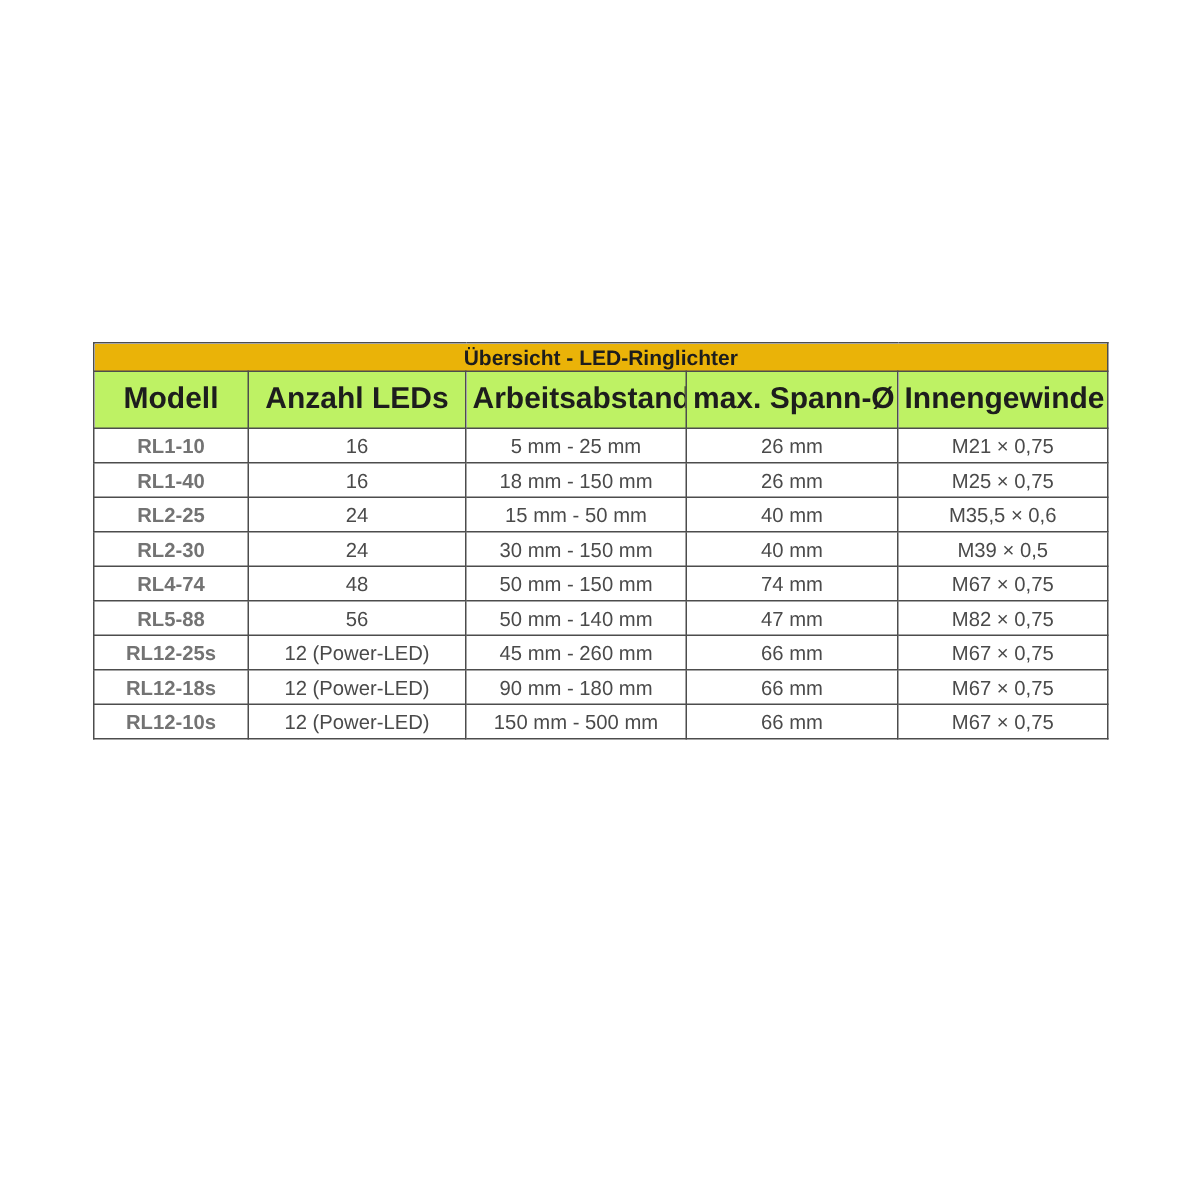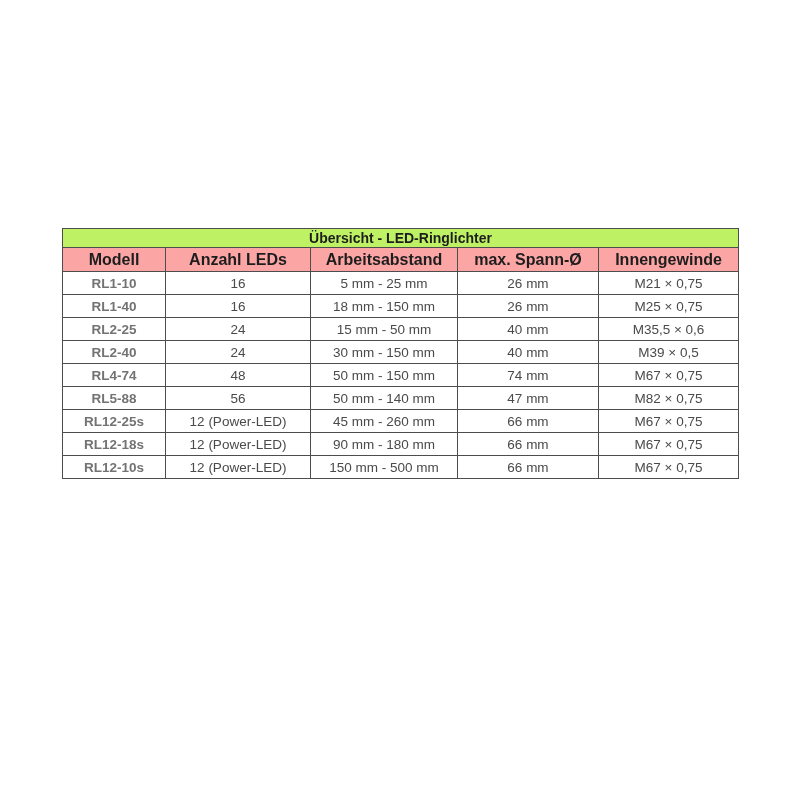--- a/index.html
+++ b/index.html
@@ -28,34 +28,34 @@
   }
   table.spec-table th,
   table.spec-table td {
     border: 1px solid #4d4d4d;
     text-align: center;
     vertical-align: middle;
     white-space: nowrap;
     overflow: hidden;
   }
   th.table-title {
-    background: #bef264;
+    background: #eab308;
     color: #1d1d1d;
     font-size: 14px;
     font-weight: bold;
     height: 17px;
     padding: 1px 4px;
   }
   tr.column-header-row th {
-    background: #fca5a5;
+    background: #bef264;
     color: #1d1d1d;
-    font-size: 16px;
+    font-size: 20px;
     font-weight: bold;
     height: 24px;
-    padding: 2px 4px;
+    padding: 7px 4px;
   }
   tbody td {
     background: #ffffff;
     color: #4a4a4a;
     font-size: 13.5px;
     font-weight: normal;
     height: 23px;
     padding: 2px 4px;
   }
   tbody td.model {
@@ -103,21 +103,21 @@
           <td>M25 × 0,75</td>
         </tr>
         <tr>
           <td class="model">RL2-25</td>
           <td>24</td>
           <td>15 mm - 50 mm</td>
           <td>40 mm</td>
           <td>M35,5 × 0,6</td>
         </tr>
         <tr>
-          <td class="model">RL2-40</td>
+          <td class="model">RL2-30</td>
           <td>24</td>
           <td>30 mm - 150 mm</td>
           <td>40 mm</td>
           <td>M39 × 0,5</td>
         </tr>
         <tr>
           <td class="model">RL4-74</td>
           <td>48</td>
           <td>50 mm - 150 mm</td>
           <td>74 mm</td>

